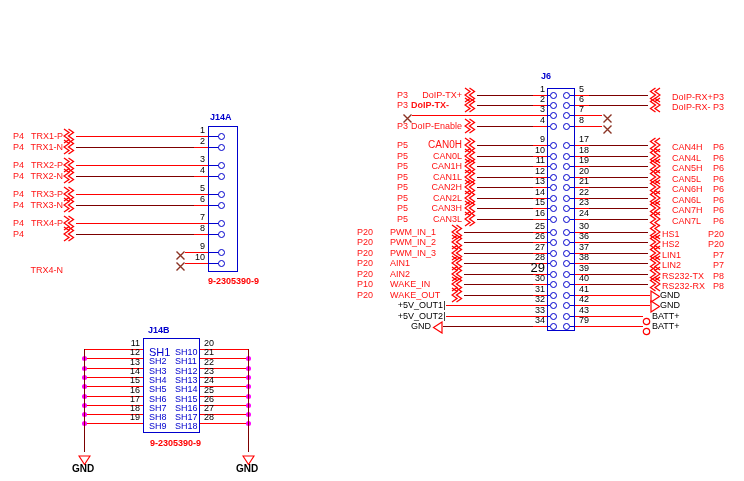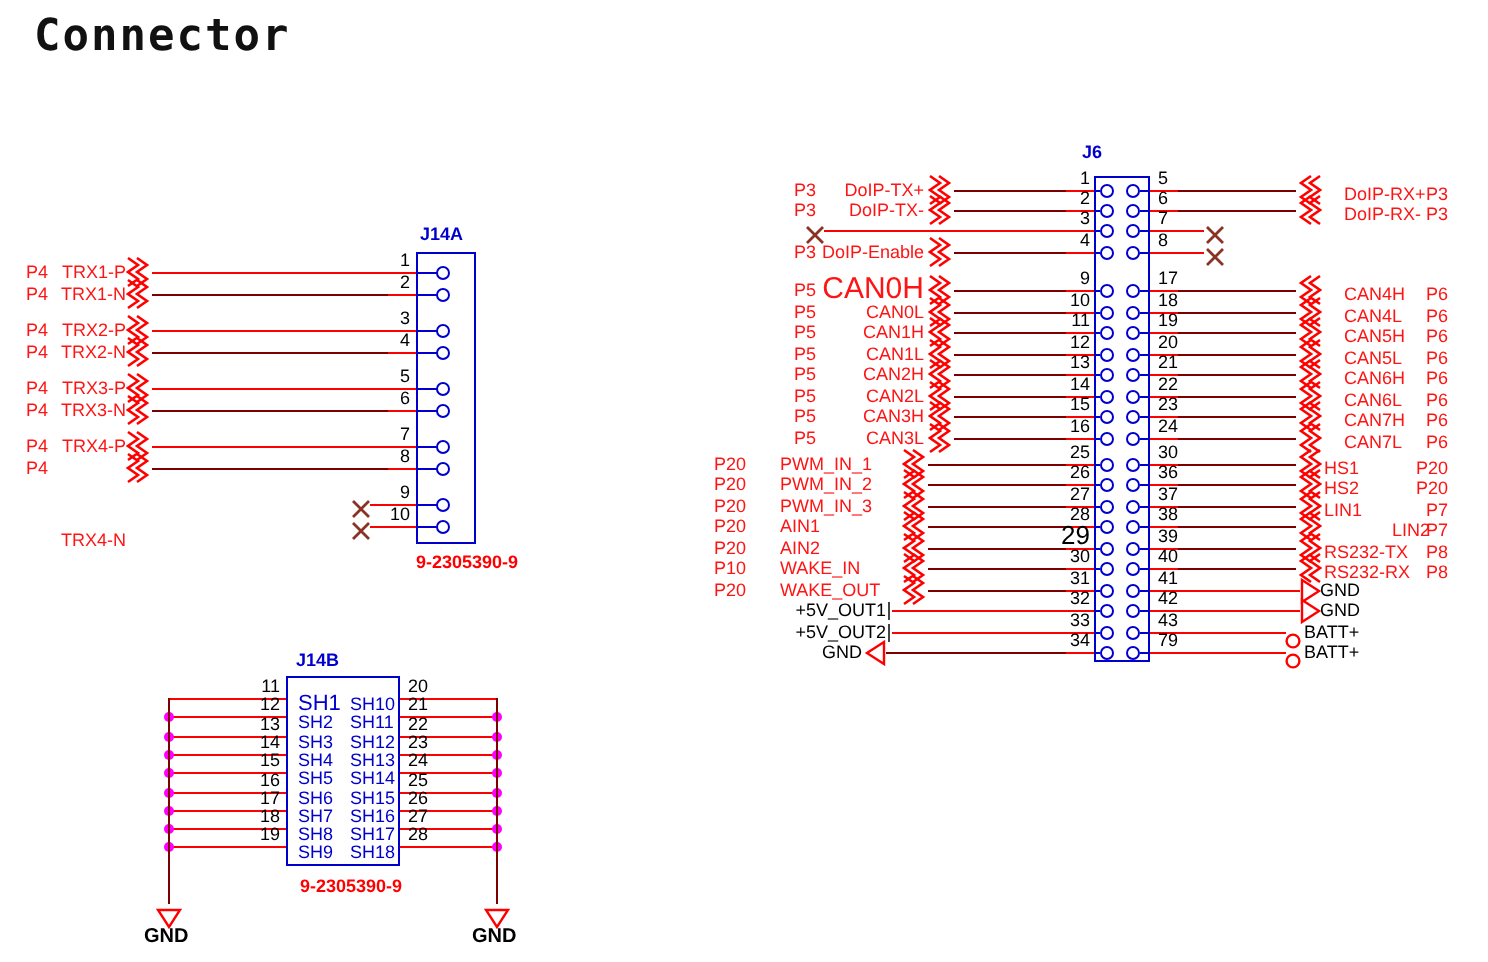--- a/index.html
+++ b/index.html
@@ -6,21 +6,20 @@
   #canvas{position:relative;width:744px;height:481px;background:#ffffff;overflow:hidden;
           font-family:"Liberation Sans",sans-serif;}
   .t{position:absolute;white-space:nowrap;font-size:9px;line-height:10px;}
   .title{position:absolute;font-family:"DejaVu Sans Mono",monospace;font-weight:bold;
          font-size:22px;letter-spacing:1px;color:#111;}
 </style>
 </head>
 <body>
 
 <div id="canvas">
-  <div class="title" style="left:17px;top:6px;">Connector</div>
 <div class="t" style="position: absolute; top: 117px; color: rgb(0, 0, 205); white-space: nowrap; font-size: 9px; line-height: 10px; font-weight: bold; left: 210px; transform: translateY(-50%);">J14A</div>
     <div style="position: absolute; left: 208px; top: 126px; width: 30px; height: 146px; border: 1px solid rgb(0, 0, 205); box-sizing: border-box; background: transparent;"></div>
     <div class="t" style="position: absolute; top: 125px; color: rgb(0, 0, 0); font-size: 9px; line-height: 10px; white-space: nowrap; right: 539px;">1</div>
     <div style="position: absolute; left: 209px; top: 136px; width: 10px; height: 1px; background: rgb(0, 0, 205);"></div>
     <div style="position: absolute; left: 217.5px; top: 133px; width: 7px; height: 7px; border: 1px solid rgb(0, 0, 205); border-radius: 50%; box-sizing: border-box; background: rgb(255, 255, 255);"></div>
     <div class="t" style="position: absolute; top: 136px; color: rgb(255, 20, 20); white-space: nowrap; font-size: 9px; line-height: 10px; left: 13px; transform: translateY(-50%);">P4</div>
     <div class="t" style="position: absolute; top: 136px; color: rgb(255, 20, 20); white-space: nowrap; font-size: 9px; line-height: 10px; right: 681px; transform: translateY(-50%);">TRX1-P</div>
     <div style="position: absolute; left: 63px; top: 128px;"><svg width="14" height="16" viewBox="0 0 14 16">
         <path d="M1 1 L6 4.5 L1 8 L6 11.5 L1 15" fill="none" stroke="#ff0000" stroke-width="1.3"></path>
         <path d="M5.5 1 L10.5 4.5 L5.5 8 L10.5 11.5 L5.5 15" fill="none" stroke="#ff0000" stroke-width="1.3"></path>
@@ -123,21 +122,21 @@
     <div class="t" style="position: absolute; top: 95px; color: rgb(255, 20, 20); white-space: nowrap; font-size: 9px; line-height: 10px; right: 282px; transform: translateY(-50%);">DoIP-TX+</div>
     <div style="position: absolute; left: 464px; top: 87px;"><svg width="14" height="16" viewBox="0 0 14 16">
         <path d="M1 1 L6 4.5 L1 8 L6 11.5 L1 15" fill="none" stroke="#ff0000" stroke-width="1.3"></path>
         <path d="M5.5 1 L10.5 4.5 L5.5 8 L10.5 11.5 L5.5 15" fill="none" stroke="#ff0000" stroke-width="1.3"></path>
       </svg></div>
     <div style="position: absolute; left: 477px; top: 95px; width: 70px; height: 1px; background: rgb(124, 0, 0);"></div>
     <div style="position: absolute; left: 533px; top: 95px; width: 14px; height: 1px; background: rgb(255, 0, 0);"></div>
     <div class="t" style="position: absolute; top: 94px; color: rgb(0, 0, 0); font-size: 9px; line-height: 10px; white-space: nowrap; right: 199px;">2</div>
     <div style="position: absolute; left: 548px; top: 105px; width: 2px; height: 1px; background: rgb(0, 0, 205);"></div>
     <div class="t" style="position: absolute; top: 105px; color: rgb(255, 20, 20); white-space: nowrap; font-size: 9px; line-height: 10px; right: 336px; transform: translateY(-50%);">P3</div>
-    <div class="t" style="position: absolute; top: 105px; color: rgb(255, 20, 20); white-space: nowrap; font-size: 9px; line-height: 10px; right: 282px; transform: translateY(-50%);">DoIP-TX-</div>
+    <div class="t" style="position: absolute; top: 105px; color: rgb(255, 20, 20); white-space: nowrap; font-size: 9px; line-height: 10px; right: 295px; transform: translateY(-50%); font-weight: bold;">DoIP-TX-</div>
     <div style="position: absolute; left: 464px; top: 97px;"><svg width="14" height="16" viewBox="0 0 14 16">
         <path d="M1 1 L6 4.5 L1 8 L6 11.5 L1 15" fill="none" stroke="#ff0000" stroke-width="1.3"></path>
         <path d="M5.5 1 L10.5 4.5 L5.5 8 L10.5 11.5 L5.5 15" fill="none" stroke="#ff0000" stroke-width="1.3"></path>
       </svg></div>
     <div style="position: absolute; left: 477px; top: 105px; width: 70px; height: 1px; background: rgb(124, 0, 0);"></div>
     <div style="position: absolute; left: 533px; top: 105px; width: 14px; height: 1px; background: rgb(255, 0, 0);"></div>
     <div class="t" style="position: absolute; top: 104px; color: rgb(0, 0, 0); font-size: 9px; line-height: 10px; white-space: nowrap; right: 199px;">3</div>
     <div style="position: absolute; left: 548px; top: 115px; width: 2px; height: 1px; background: rgb(0, 0, 205);"></div>
     <div style="position: absolute; left: 412px; top: 115px; width: 135px; height: 1px; background: rgb(255, 0, 0);"></div>
     <div style="position: absolute; left: 402px; top: 110px;"><svg width="11" height="11">
@@ -149,21 +148,21 @@
     <div class="t" style="position: absolute; top: 126px; color: rgb(255, 20, 20); white-space: nowrap; font-size: 9px; line-height: 10px; right: 282px; transform: translateY(-50%);">DoIP-Enable</div>
     <div style="position: absolute; left: 464px; top: 118px;"><svg width="14" height="16" viewBox="0 0 14 16">
         <path d="M1 1 L6 4.5 L1 8 L6 11.5 L1 15" fill="none" stroke="#ff0000" stroke-width="1.3"></path>
         <path d="M5.5 1 L10.5 4.5 L5.5 8 L10.5 11.5 L5.5 15" fill="none" stroke="#ff0000" stroke-width="1.3"></path>
       </svg></div>
     <div style="position: absolute; left: 477px; top: 126px; width: 70px; height: 1px; background: rgb(124, 0, 0);"></div>
     <div style="position: absolute; left: 533px; top: 126px; width: 14px; height: 1px; background: rgb(255, 0, 0);"></div>
     <div class="t" style="position: absolute; top: 134px; color: rgb(0, 0, 0); font-size: 9px; line-height: 10px; white-space: nowrap; right: 199px;">9</div>
     <div style="position: absolute; left: 548px; top: 145px; width: 2px; height: 1px; background: rgb(0, 0, 205);"></div>
     <div class="t" style="position: absolute; top: 145px; color: rgb(255, 20, 20); white-space: nowrap; font-size: 9px; line-height: 10px; right: 336px; transform: translateY(-50%);">P5</div>
-    <div class="t" style="position: absolute; top: 145px; color: rgb(255, 20, 20); white-space: nowrap; font-size: 15px; line-height: 10px; right: 282px; transform: translateY(-50%);">CAN0H</div>
+    <div class="t" style="position: absolute; top: 145px; color: rgb(255, 20, 20); white-space: nowrap; font-size: 10px; line-height: 10px; right: 282px; transform: translateY(-50%);">CAN0H</div>
     <div style="position: absolute; left: 464px; top: 137px;"><svg width="14" height="16" viewBox="0 0 14 16">
         <path d="M1 1 L6 4.5 L1 8 L6 11.5 L1 15" fill="none" stroke="#ff0000" stroke-width="1.3"></path>
         <path d="M5.5 1 L10.5 4.5 L5.5 8 L10.5 11.5 L5.5 15" fill="none" stroke="#ff0000" stroke-width="1.3"></path>
       </svg></div>
     <div style="position: absolute; left: 477px; top: 145px; width: 70px; height: 1px; background: rgb(124, 0, 0);"></div>
     <div style="position: absolute; left: 533px; top: 145px; width: 14px; height: 1px; background: rgb(255, 0, 0);"></div>
     <div class="t" style="position: absolute; top: 145px; color: rgb(0, 0, 0); font-size: 9px; line-height: 10px; white-space: nowrap; right: 199px;">10</div>
     <div style="position: absolute; left: 548px; top: 156px; width: 2px; height: 1px; background: rgb(0, 0, 205);"></div>
     <div class="t" style="position: absolute; top: 156px; color: rgb(255, 20, 20); white-space: nowrap; font-size: 9px; line-height: 10px; right: 336px; transform: translateY(-50%);">P5</div>
     <div class="t" style="position: absolute; top: 156px; color: rgb(255, 20, 20); white-space: nowrap; font-size: 9px; line-height: 10px; right: 282px; transform: translateY(-50%);">CAN0L</div>
@@ -464,21 +463,21 @@
     <div class="t" style="position: absolute; top: 255px; color: rgb(255, 20, 20); white-space: nowrap; font-size: 9px; line-height: 10px; left: 662px; transform: translateY(-50%);">LIN1</div>
     <div class="t" style="position: absolute; top: 255px; color: rgb(255, 20, 20); white-space: nowrap; font-size: 9px; line-height: 10px; right: 20px; transform: translateY(-50%);">P7</div>
     <div class="t" style="position: absolute; top: 252px; color: rgb(0, 0, 0); font-size: 9px; line-height: 10px; white-space: nowrap; left: 579px;">38</div>
     <div style="position: absolute; left: 570px; top: 263px; width: 4px; height: 1px; background: rgb(0, 0, 205);"></div>
     <div style="position: absolute; left: 575px; top: 263px; width: 73px; height: 1px; background: rgb(124, 0, 0);"></div>
     <div style="position: absolute; left: 575px; top: 263px; width: 14px; height: 1px; background: rgb(255, 0, 0);"></div>
     <div style="position: absolute; left: 647px; top: 255px; transform: scaleX(-1);"><svg width="14" height="16" viewBox="0 0 14 16">
         <path d="M1 1 L6 4.5 L1 8 L6 11.5 L1 15" fill="none" stroke="#ff0000" stroke-width="1.3"></path>
         <path d="M5.5 1 L10.5 4.5 L5.5 8 L10.5 11.5 L5.5 15" fill="none" stroke="#ff0000" stroke-width="1.3"></path>
       </svg></div>
-    <div class="t" style="position: absolute; top: 265px; color: rgb(255, 20, 20); white-space: nowrap; font-size: 9px; line-height: 10px; left: 662px; transform: translateY(-50%); margin-left: 34px;">LIN2</div>
+    <div class="t" style="position: absolute; top: 265px; color: rgb(255, 20, 20); white-space: nowrap; font-size: 9px; line-height: 10px; left: 662px; transform: translateY(-50%);">LIN2</div>
     <div class="t" style="position: absolute; top: 265px; color: rgb(255, 20, 20); white-space: nowrap; font-size: 9px; line-height: 10px; right: 20px; transform: translateY(-50%);">P7</div>
     <div class="t" style="position: absolute; top: 263px; color: rgb(0, 0, 0); font-size: 9px; line-height: 10px; white-space: nowrap; left: 579px;">39</div>
     <div style="position: absolute; left: 570px; top: 274px; width: 4px; height: 1px; background: rgb(0, 0, 205);"></div>
     <div style="position: absolute; left: 575px; top: 274px; width: 73px; height: 1px; background: rgb(124, 0, 0);"></div>
     <div style="position: absolute; left: 575px; top: 274px; width: 14px; height: 1px; background: rgb(255, 0, 0);"></div>
     <div style="position: absolute; left: 647px; top: 266px; transform: scaleX(-1);"><svg width="14" height="16" viewBox="0 0 14 16">
         <path d="M1 1 L6 4.5 L1 8 L6 11.5 L1 15" fill="none" stroke="#ff0000" stroke-width="1.3"></path>
         <path d="M5.5 1 L10.5 4.5 L5.5 8 L10.5 11.5 L5.5 15" fill="none" stroke="#ff0000" stroke-width="1.3"></path>
       </svg></div>
     <div class="t" style="position: absolute; top: 276px; color: rgb(255, 20, 20); white-space: nowrap; font-size: 9px; line-height: 10px; left: 662px; transform: translateY(-50%);">RS232-TX</div>

